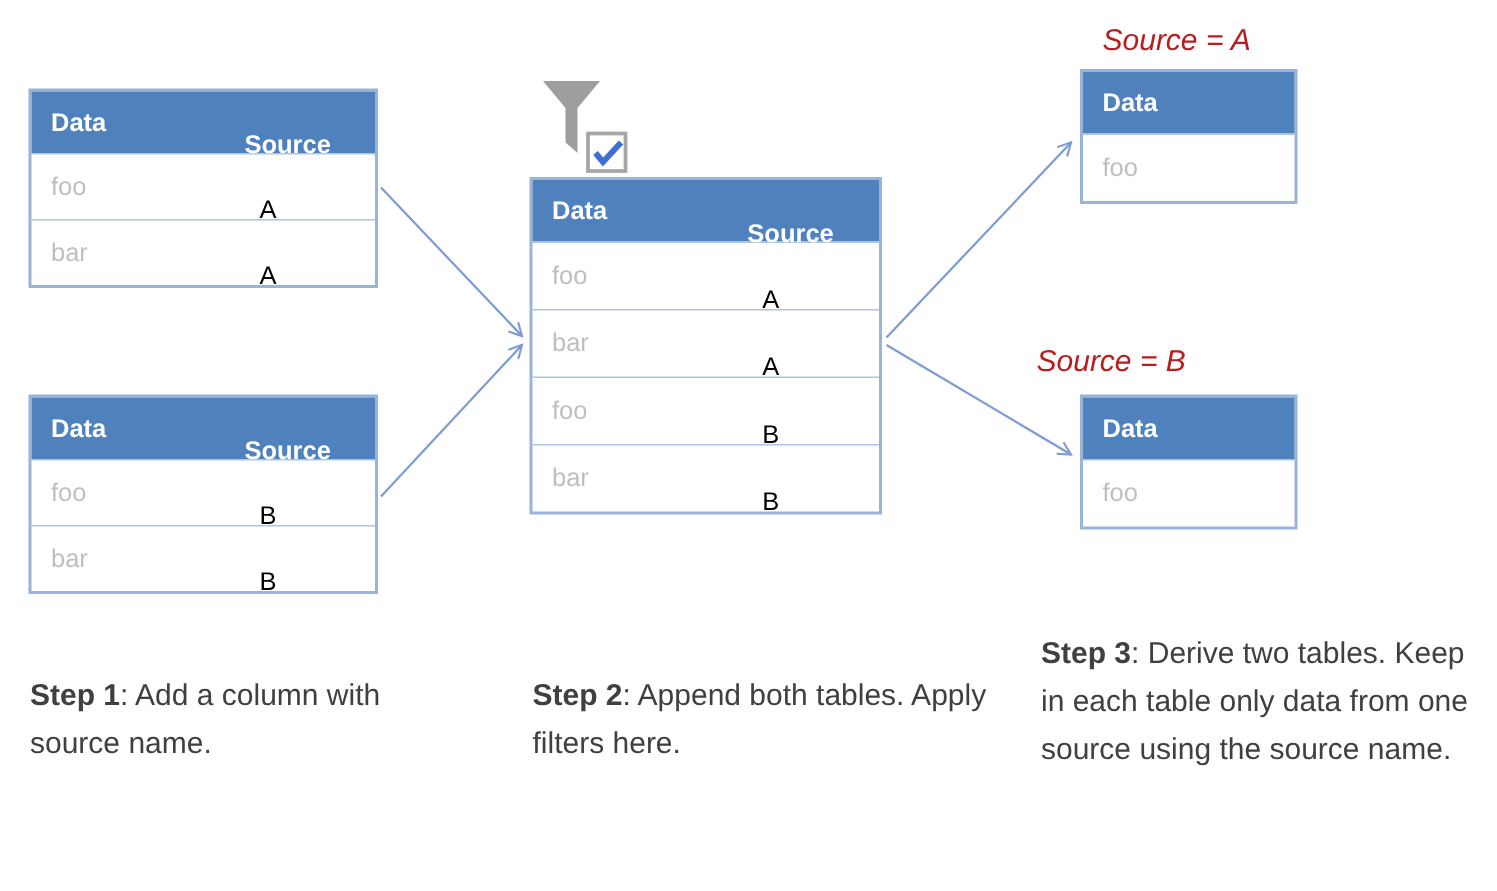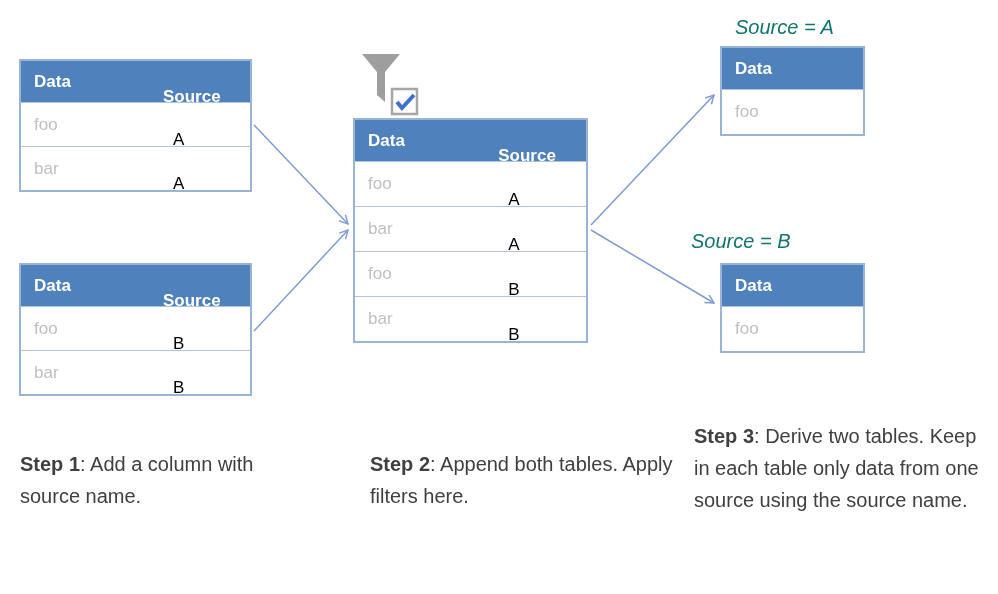--- a/index.html
+++ b/index.html
@@ -49,21 +49,21 @@
   .trow .c2 { padding-left: 10px; }
   .single .c1 { flex: 1 1 auto; }
   .muted { color: #bfbfbf; }
   .val   { color: #000000; }
 
   
   .src-label {
     position: absolute;
     font-size: 20px;
     font-style: italic;
-    color: #0f766e;
+    color: #b91c1c;
     white-space: nowrap;
   }
 
   
   .step {
     position: absolute;
     color: #404040;
     font-size: 20px;
     line-height: 32px;
   }
@@ -163,20 +163,20 @@
       <div class="c1">Data</div>
     </div>
     <div class="trow" style="height:44px;">
       <div class="c1 muted">foo</div>
     </div>
   </div>
 
   <div class="step" style="left:20px; top:448px; width:270px;">
     <span class="step-title">Step 1</span><span>: Add a column with source name.</span>
   </div>
-  <div class="step" style="left:370px; top:448px; width:310px;">
+  <div class="step" style="left:355px; top:448px; width:310px;">
     <span class="step-title">Step 2</span><span>: Append both tables. Apply filters here.</span>
   </div>
   <div class="step" style="left:694px; top:420px; width:300px;">
     <span class="step-title">Step 3</span><span>: Derive two tables. Keep in each table only data from one source using the source name.</span>
   </div>
 
 </div>
 
 </body></html>

